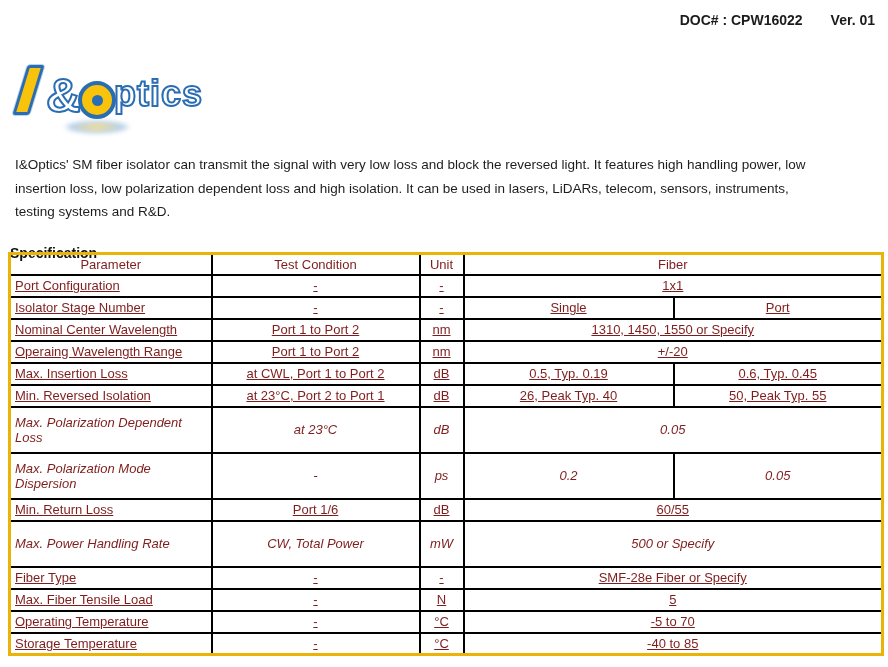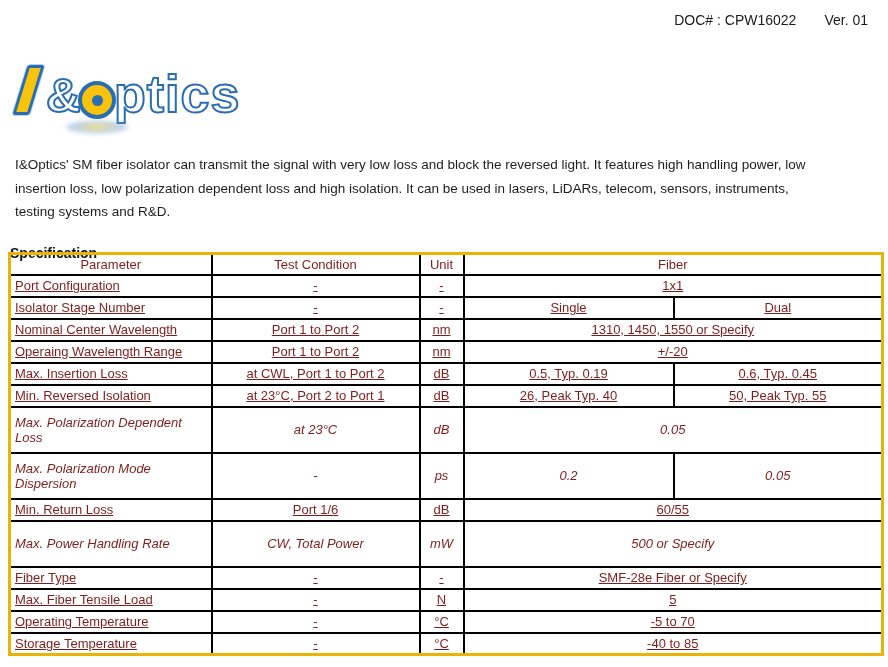--- a/index.html
+++ b/index.html
@@ -1,35 +1,35 @@
 <!DOCTYPE html>
 <html><head>
 <meta charset="utf-8">
 <style>
   * { margin:0; padding:0; box-sizing:border-box; }
   html,body { width:888px; height:667px; background:#ffffff; overflow:hidden;
     font-family:"Liberation Sans","DejaVu Sans",sans-serif; }
   .page { position:relative; width:888px; height:667px; background:#fff; }
 
   
-  .doc-header { position:absolute; top:12px; right:20px; display:flex; gap:28px;
-    font-size:14px; color:#1b1b1b; }
+  .doc-header { position:absolute; top:12px; right:13px; display:flex; gap:28px;
+    font-size:14px; color:#1b1b1b;font-weight:bold; }
 
   
   .logo { position:absolute; left:12px; top:62px; width:235px; height:82px; }
   .logo-i { position:absolute; left:8px; top:3px; width:17px; height:50px;
     background:#f9c20b; border:3px solid #2a6db3; border-radius:3px;
     transform:skewX(-17deg); box-shadow:0 0 0 1px #bcd3e8; }
   .logo-amp { position:absolute; left:34px; top:10px; font-size:48px; line-height:48px;
     font-weight:bold; color:#ffffff; -webkit-text-stroke:2px #2a6db3; }
   .logo-o { position:absolute; left:66px; top:19px; width:38px; height:38px;
     border-radius:50%; background:#f9c20b; border:4px solid #2a6db3; }
   .logo-o-dot { position:absolute; left:10px; top:10px; width:11px; height:11px;
     border-radius:50%; background:#2a6db3; }
-  .logo-ptics { position:absolute; left:102px; top:9px; font-size:52px; line-height:46px;
+  .logo-ptics { position:absolute; left:102px; top:9px; font-size:36px; line-height:46px;
     font-weight:bold; color:#ffffff; -webkit-text-stroke:2px #2a6db3; letter-spacing:1px; }
   .logo-reflection { position:absolute; left:52px; top:58px; width:66px; height:14px;
     border-radius:50%; background:radial-gradient(ellipse at center,#f9c20b 0%,#6fa3d8 55%,rgba(255,255,255,0) 75%);
     opacity:0.5; filter:blur(2px); }
 
   
   .title { position:absolute; left:266px; top:107px; font-size:20px; color:#2d2d2d;
     letter-spacing:0.2px; white-space:nowrap; }
 
   
@@ -101,21 +101,21 @@
           <td class="param">Port Configuration</td>
           <td class="condition">-</td>
           <td class="unit">-</td>
           <td class="value" colspan="2">1x1</td>
         </tr>
         <tr class="r">
           <td class="param">Isolator Stage Number</td>
           <td class="condition">-</td>
           <td class="unit">-</td>
           <td class="value">Single</td>
-          <td class="value">Dual</td>
+          <td class="value">Port</td>
         </tr>
         <tr class="r">
           <td class="param">Nominal Center Wavelength</td>
           <td class="condition">Port 1 to Port 2</td>
           <td class="unit">nm</td>
           <td class="value" colspan="2">1310, 1450, 1550 or Specify</td>
         </tr>
         <tr class="r">
           <td class="param">Operaing Wavelength Range</td>
           <td class="condition">Port 1 to Port 2</td>

